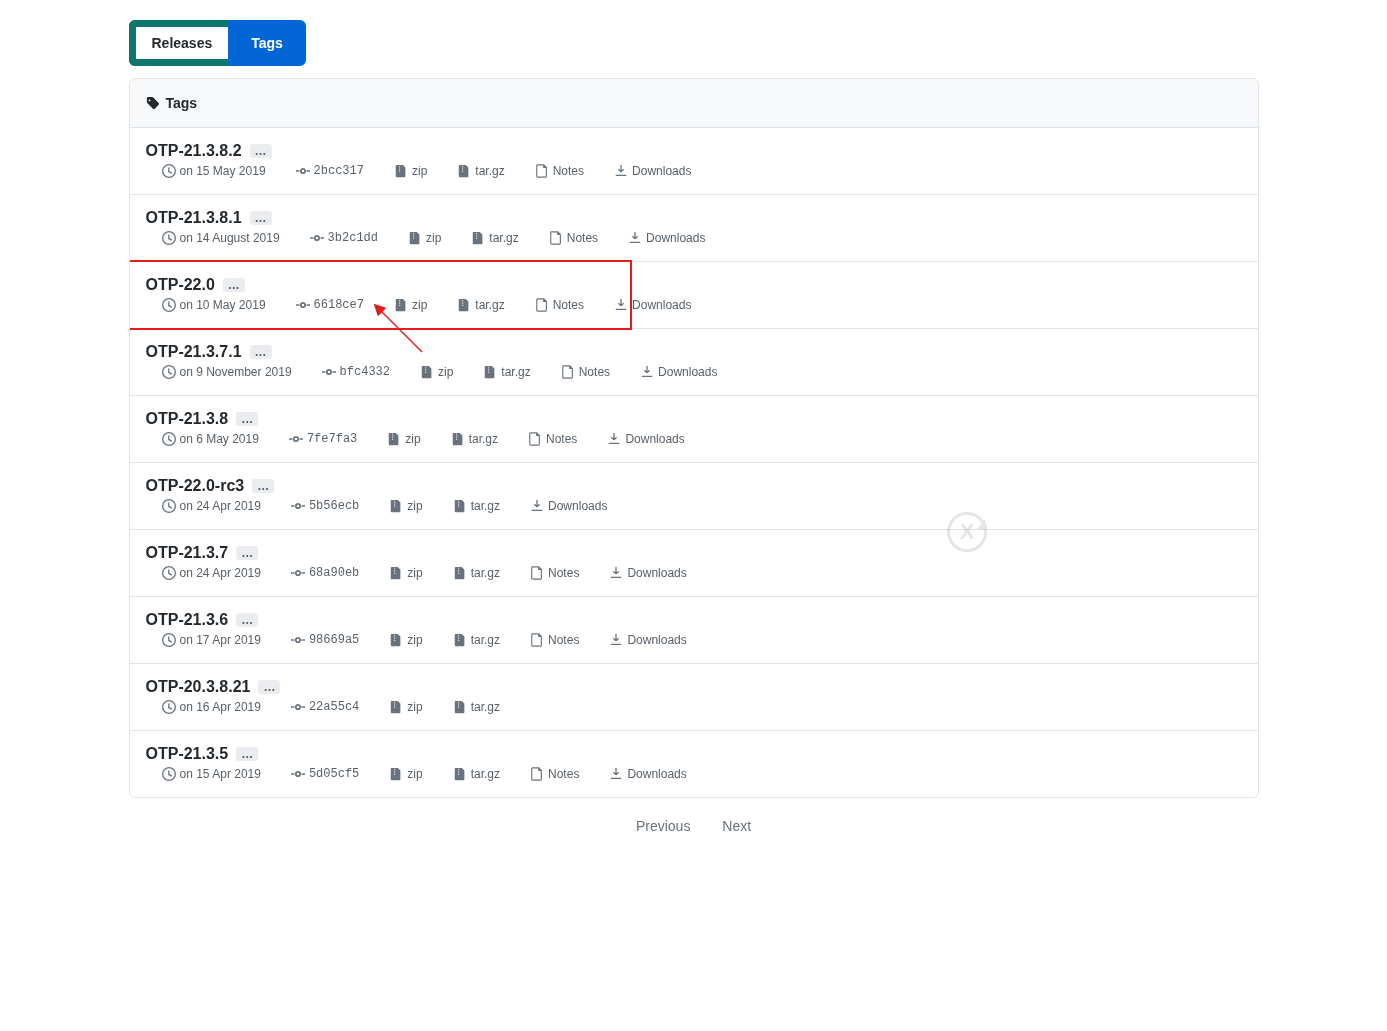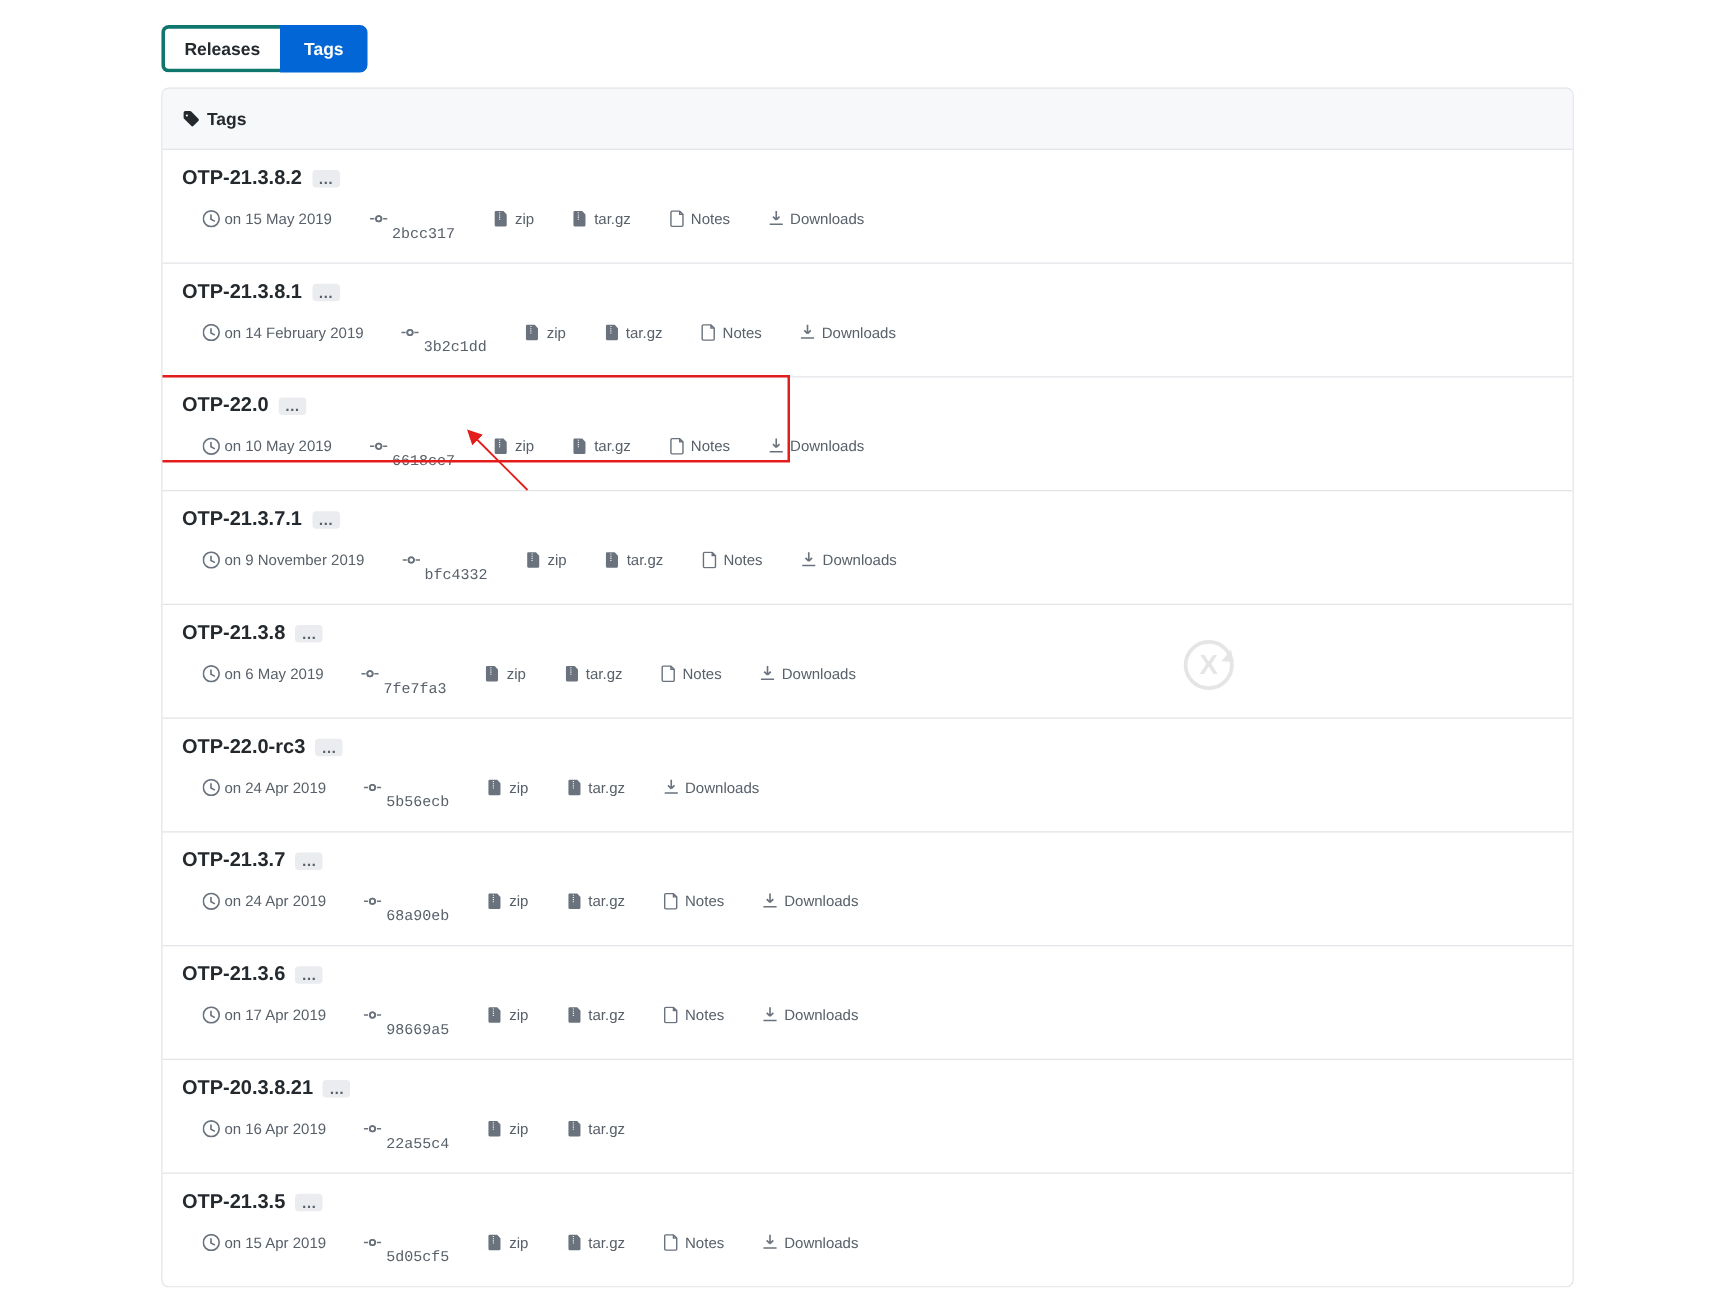--- a/index.html
+++ b/index.html
@@ -15,21 +15,21 @@
     width: 1130px;
     margin: 0 auto;
     padding-top: 20px;
   }
   .tabnav {
     display: flex;
     margin-bottom: 12px;
   }
   .tabnav a {
     padding: 8px 16px;
-    border: 3px solid #0f766e;
+    border: 7px solid #0f766e;
     font-size: 14px;
     font-weight: 600;
     cursor: pointer;
     text-decoration: none;
     color: #24292e;
   }
   .tabnav a:first-child { border-radius: 6px 0 0 6px; border-right: none; }
   .tabnav a:last-child { border-radius: 0 6px 6px 0; }
   .tabnav a.active {
     background: #0366d6;
@@ -88,21 +88,21 @@
     color: #586069;
   }
   .meta-row .meta-item {
     display: inline-flex;
     align-items: center;
     gap: 4px;
     cursor: pointer;
     padding-left: 16px;
   }
   .meta-row .meta-item.nolink { cursor: default; }
-  .commit-sha { font-family: SFMono-Regular, Consolas, "Liberation Mono", Menlo, monospace; margin-top: 24px; }
+  .commit-sha { font-family: SFMono-Regular, Consolas, "Liberation Mono", Menlo, monospace; }
   .icon { display: inline-flex; width: 14px; height: 14px; }
   .icon svg { width: 14px; height: 14px; fill: #6a737d; }
   .panel-header .icon svg { fill: #24292e; }
   .highlight-box {
     position: absolute;
     border: 2px solid #e41c1c;
     pointer-events: none;
     z-index: 5;
   }
   .arrow {
@@ -225,21 +225,21 @@
               <a>OTP-21.3.8.1</a>
               <button class="ellipsis-btn">…</button>
             </div>
             <div class="meta-row">
               <span class="meta-item nolink">
                 <span class="icon">
                   <svg viewBox="0 0 16 16">
                     <path d="M8 0a8 8 0 100 16A8 8 0 008 0zm0 14.5A6.5 6.5 0 118 1.5a6.5 6.5 0 010 13zM8.5 4H7v5l4 2 .7-1.2L8.5 8V4z"></path>
                   </svg>
                 </span>
-                <span>on 14 February 2019</span>
+                <span>on 14 August 2019</span>
               </span>
               <span class="meta-item">
                 <span class="icon">
                   <svg viewBox="0 0 16 16">
                     <path d="M10.5 8a2.5 2.5 0 11-5 0 2.5 2.5 0 015 0zM0 8h4m8 0h4" stroke="#6a737d" stroke-width="1.5" fill="none"></path>
                     <circle cx="8" cy="8" r="2.5" fill="none" stroke="#6a737d" stroke-width="1.5"></circle>
                   </svg>
                 </span>
                 <span class="commit-sha">3b2c1dd</span>
               </span>
@@ -714,20 +714,24 @@
                     <path d="M8 1v8m0 0L5 6m3 3l3-3M2 13h12" fill="none" stroke="#6a737d" stroke-width="1.5"></path>
                   </svg>
                 </span>
                 <span>Downloads</span>
               </span>
             </div>
           </div>
         </div>
   </div>
 
+  <div class="pagination">
+    <span>Previous</span>
+    <span>Next</span>
+  </div>
 </div>
 
 <div class="watermark">
   <div class="wm-wrap">
     <div class="wm-circle">X</div>
   </div>
 </div>
 
 </div>
 

